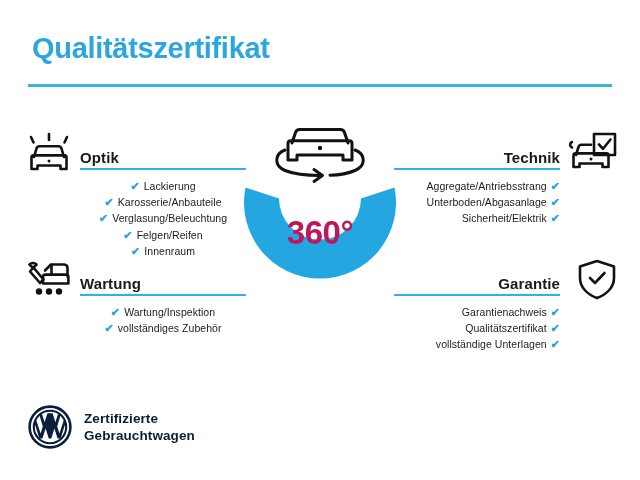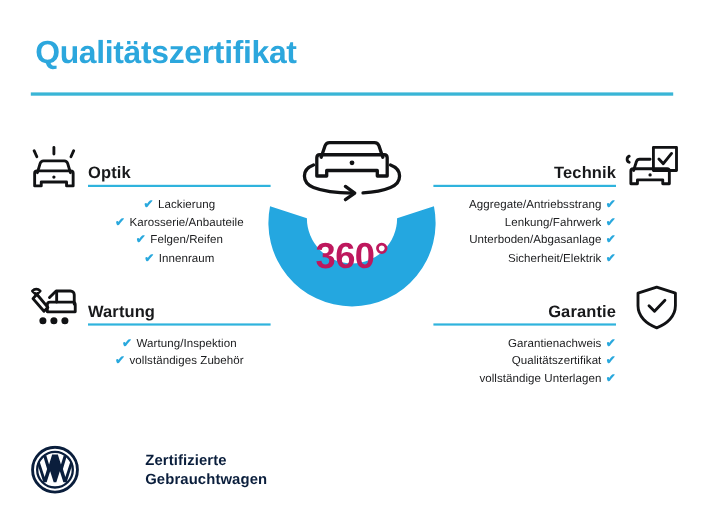--- a/index.html
+++ b/index.html
@@ -136,21 +136,20 @@
     letter-spacing: -0.5px;
   }
 
   
   #footer {
     position: absolute;
     left: 28px;
     top: 405px;
     display: flex;
     align-items: center;
-    gap: 48px;
   }
   #vw-mark { width: 44px; height: 44px; }
   #footer-text {
     margin-left: 12px;
     font-size: 13.5px;
     font-weight: 700;
     line-height: 17px;
     color: #0a1e3c;
     letter-spacing: 0.1px;
   }
@@ -175,20 +174,21 @@
   </div>
 
   <div class="section left-col" id="sec-optik">
     <div class="sec-head">
       <div class="sec-title">Optik</div>
       <div class="sec-rule"></div>
     </div>
     <ul class="sec-list">
       <li><span class="chk">✔</span><span>Lackierung</span></li>
       <li><span class="chk">✔</span><span>Karosserie/Anbauteile</span></li>
+      <li><span class="chk">✔</span><span>Verglasung/Beleuchtung</span></li>
       <li><span class="chk">✔</span><span>Felgen/Reifen</span></li>
       <li><span class="chk">✔</span><span>Innenraum</span></li>
     </ul>
   </div>
 
   <div class="sec-icon" id="icon-wartung">
     <svg viewBox="0 0 54 46" width="54" height="46" fill="none" stroke="#111214" stroke-width="2.6" stroke-linecap="round" stroke-linejoin="round">
       <path d="M7.5 7.5 C9.5 5.5 12.5 5.5 14.5 7.5 L14.5 7.5 L11 11 L7.5 7.5 Z"></path>
       <path d="M11.5 10.5 L21.5 22.5 L18 26 L8 14.5 Z"></path>
       <path d="M23 13.5 L29 7.5 L42 7.5 C44 7.5 45.5 9 45.5 11 L45.5 19.5"></path>
@@ -222,21 +222,20 @@
     </svg>
   </div>
 
   <div class="section right-col" id="sec-technik">
     <div class="sec-head">
       <div class="sec-title">Technik</div>
       <div class="sec-rule"></div>
     </div>
     <ul class="sec-list">
       <li><span>Aggregate/Antriebsstrang</span><span class="chk">✔</span></li>
-      <li><span>Lenkung/Fahrwerk</span><span class="chk">✔</span></li>
       <li><span>Unterboden/Abgasanlage</span><span class="chk">✔</span></li>
       <li><span>Sicherheit/Elektrik</span><span class="chk">✔</span></li>
     </ul>
   </div>
 
   <div class="sec-icon" id="icon-garantie">
     <svg viewBox="0 0 54 46" width="54" height="46" fill="none" stroke="#111214" stroke-width="2.6" stroke-linecap="round" stroke-linejoin="round">
       <path d="M27 4 L44 9.5 L44 21 C44 30.5 36.5 37.5 27 41 C17.5 37.5 10 30.5 10 21 L10 9.5 Z"></path>
       <path d="M20 21 L25 26 L34.5 16"></path>
     </svg>

